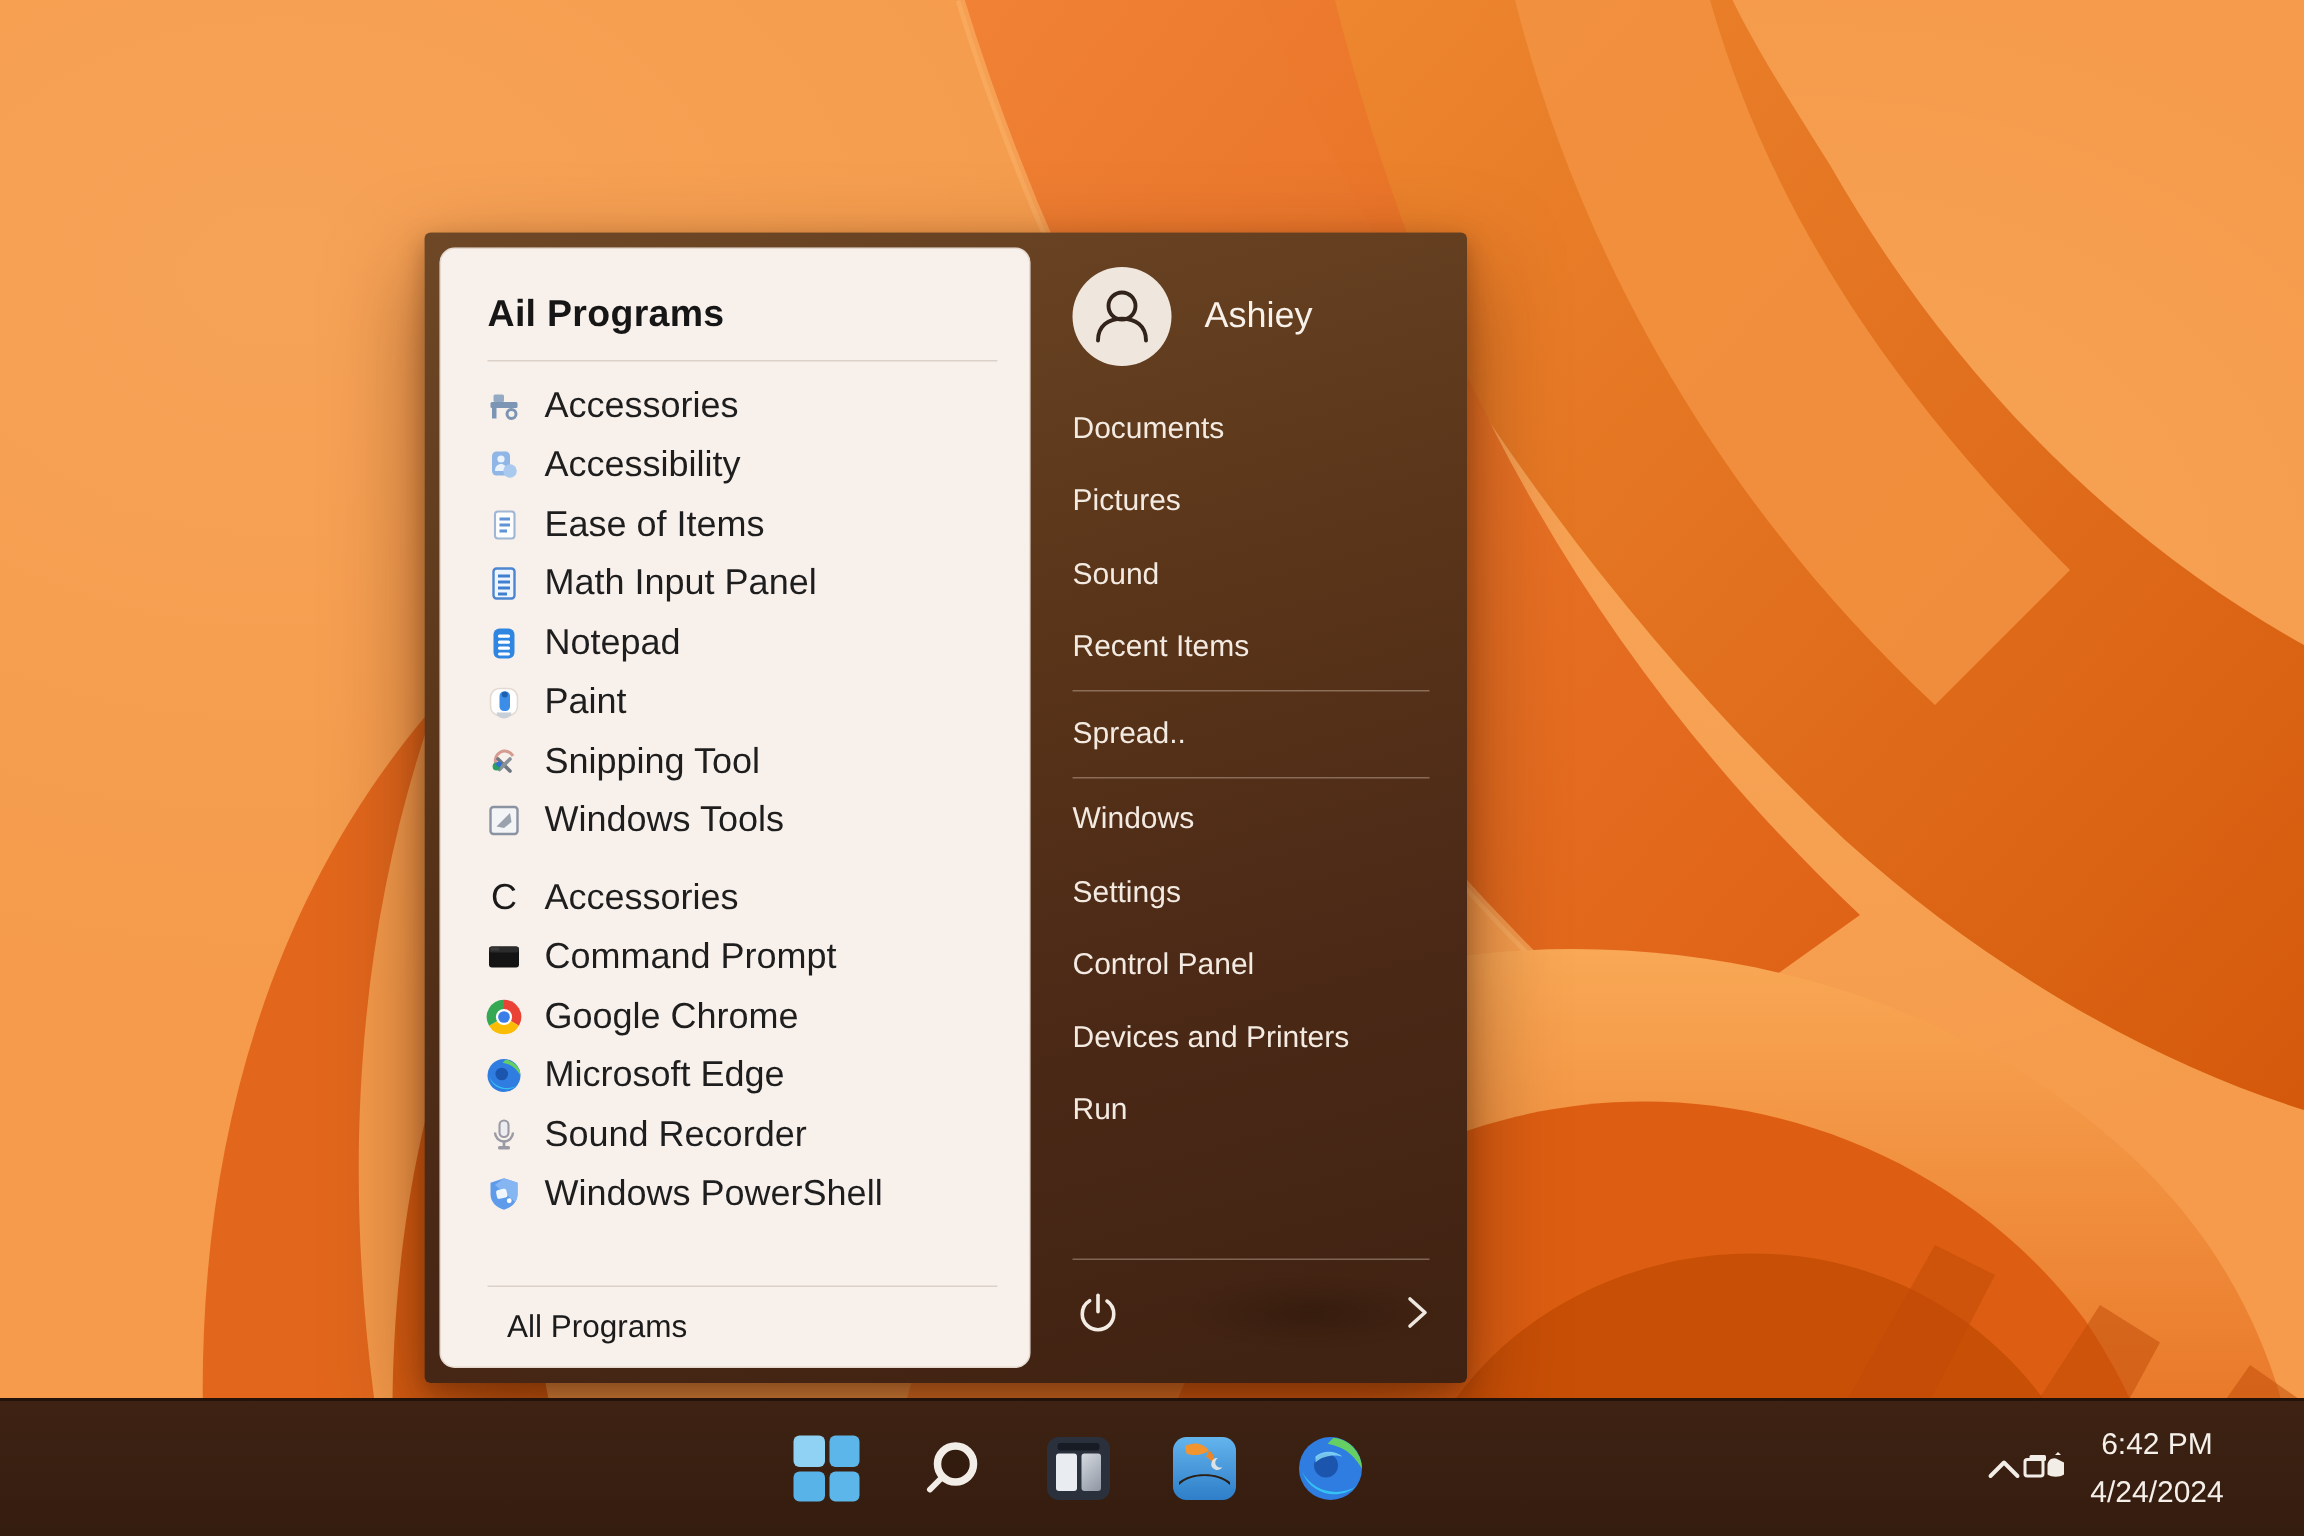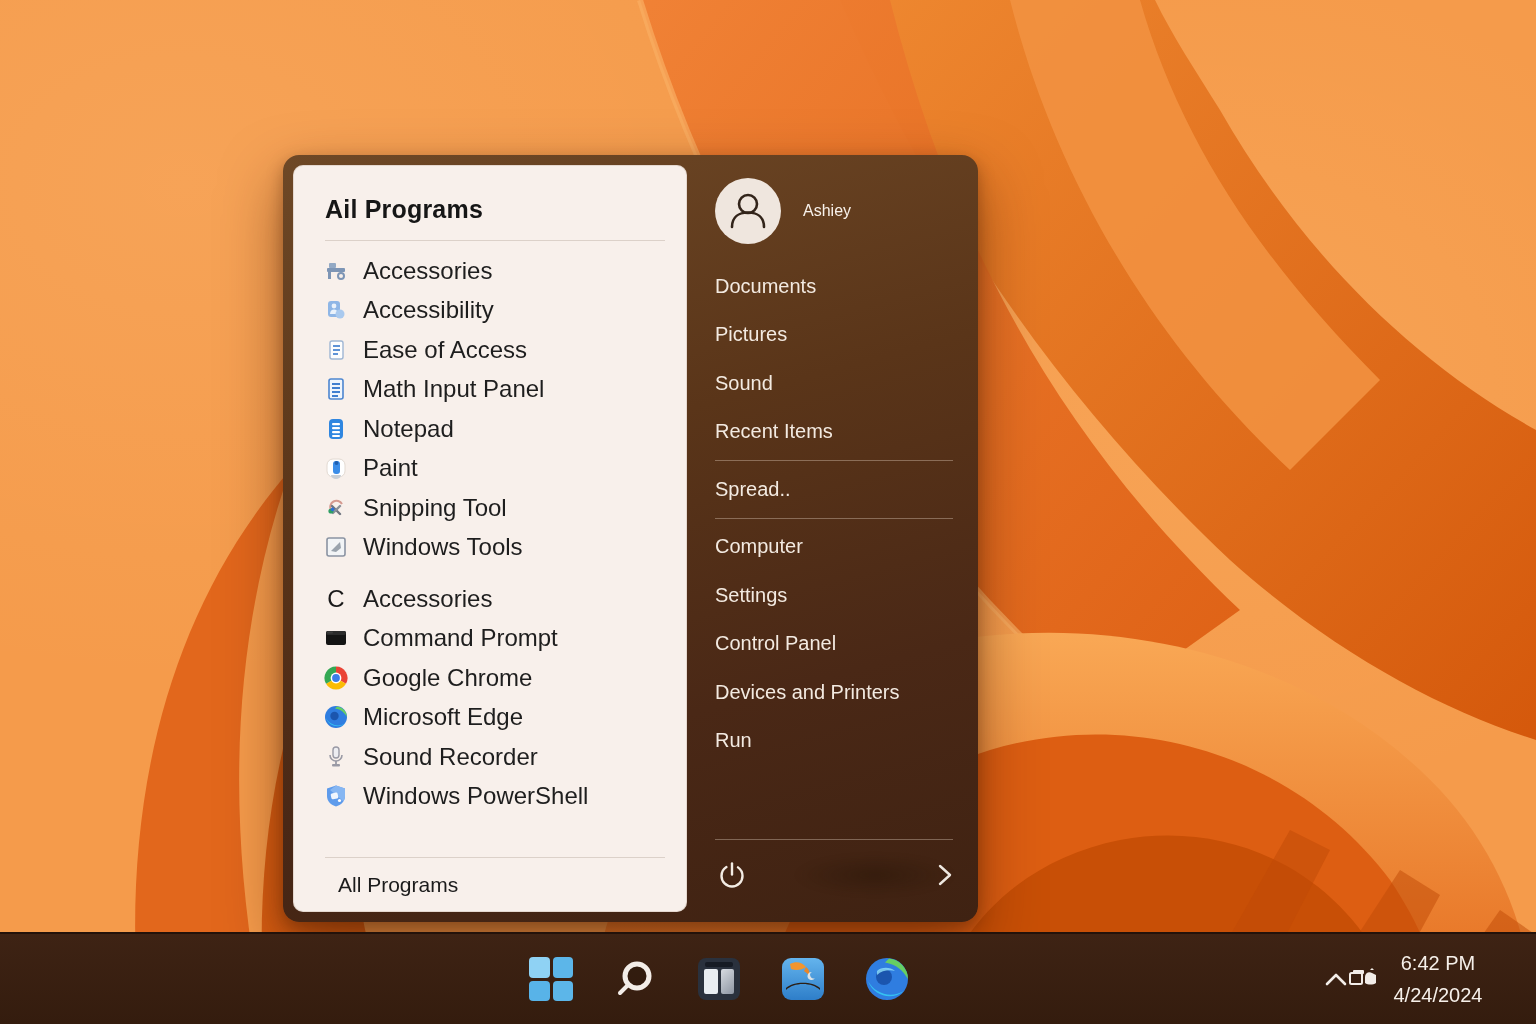--- a/index.html
+++ b/index.html
@@ -7,21 +7,21 @@
   .stage { position:relative; width:1536px; height:1024px;
     background:
       radial-gradient(900px 700px at 78% 38%, rgba(255,195,125,.22), transparent 60%),
       radial-gradient(1200px 900px at 12% 18%, rgba(255,205,150,.16), transparent 55%),
       #F59B4B;
   }
   .wallpaper-svg { position:absolute; inset:0; width:100%; height:100%; }
 
   
   .menu-window { position:absolute; left:283px; top:155px; width:695px; height:767px;
-    border-radius:16px; padding:10px;
+    border-radius:4px; padding:10px;
     background:linear-gradient(165deg,#6e4826 0%, #5a3519 38%, #4a2816 70%, #3f2212 100%);
     box-shadow:0 26px 60px rgba(70,25,0,.5), 0 6px 16px rgba(70,25,0,.35);
     display:grid; grid-template-columns:394px 1fr; }
 
   
   .left-panel { background:#F8F0EB; border-radius:10px; height:747px;
     display:flex; flex-direction:column; box-shadow:inset 0 0 0 1px rgba(120,80,50,.15); }
   .lp-header { padding:30px 32px 0 32px; font-size:25px; font-weight:700; color:#161616; letter-spacing:.2px; }
   .lp-divider { height:1px; background:#DCD1C9; margin:16px 22px 0 32px; }
   .lp-list { padding:10px 0 0 30px; }
@@ -31,21 +31,21 @@
   .group-gap { height:12px; }
   .calc-glyph { font-size:24px; font-weight:300; color:#1a1a1a; line-height:1; }
   .lp-spacer { flex:1; }
   .lp-footer-divider { height:1px; background:#DCD1C9; margin:0 22px 0 32px; }
   .lp-footer { height:54px; display:flex; align-items:center; padding-left:45px; font-size:21px; color:#1b1b1b; }
 
   
   .right-panel { padding:13px 20px 0 28px; display:flex; flex-direction:column; position:relative; color:#F3EAE1; }
   .user-row { display:flex; align-items:center; gap:22px; height:66px; margin-bottom:18px; }
   .avatar { width:66px; height:66px; border-radius:50%; background:#EFE6DE; display:flex; align-items:center; justify-content:center; flex:none; }
-  .user-name { font-size:16px; color:#F8F1EA; }
+  .user-name { font-size:24px; color:#F8F1EA; }
   .rp-row { height:48.5px; display:flex; align-items:center; font-size:20px; color:#F3EAE1; cursor:default; white-space:nowrap; }
   .rp-divider { height:1px; background:rgba(255,238,225,.32); width:238px; margin:4px 0; }
   .rp-spacer { flex:1; }
   .power-row { height:62px; margin-bottom:6px; display:flex; align-items:center; justify-content:space-between; width:238px; position:relative; }
   .smudge { position:absolute; left:80px; top:10px; width:160px; height:42px; border-radius:50%;
     background:radial-gradient(closest-side, rgba(35,18,5,.38), rgba(35,18,5,0)); filter:blur(2px); }
 
   
   .taskbar { position:absolute; left:0; bottom:0; width:1536px; height:92px;
     background:linear-gradient(#3E2314,#341C0E); border-top:2px solid #23120a; }
@@ -134,21 +134,21 @@
 
         <div class="app-row">
           <span class="ic">
             <svg width="24" height="24" viewBox="0 0 24 24">
                 <rect x="6" y="3" width="13" height="18" rx="2" fill="#FDFDFD" stroke="#9FB6D4" stroke-width="1.4"></rect>
                 <rect x="9" y="7" width="7" height="2" fill="#5F93D6"></rect>
                 <rect x="9" y="11" width="7" height="2" fill="#5F93D6"></rect>
                 <rect x="9" y="15" width="5" height="2" fill="#5F93D6"></rect>
               </svg>
           </span>
-          <span class="lbl">Ease of Access</span>
+          <span class="lbl">Ease of Items</span>
         </div>
 
         <div class="app-row">
           <span class="ic">
             <svg width="24" height="24" viewBox="0 0 24 24">
                 <rect x="5" y="2" width="14" height="20" rx="2" fill="#EFF5FC" stroke="#4D86D0" stroke-width="1.6"></rect>
                 <rect x="8" y="6" width="8" height="2" fill="#3F7FD0"></rect>
                 <rect x="8" y="10" width="8" height="2" fill="#3F7FD0"></rect>
                 <rect x="8" y="14" width="8" height="2" fill="#3F7FD0"></rect>
                 <rect x="8" y="18" width="6" height="2" fill="#3F7FD0"></rect>
@@ -298,21 +298,21 @@
       <div class="rp-row">Pictures</div>
       <div class="rp-row">Sound</div>
       <div class="rp-row">Recent Items</div>
 
       <div class="rp-divider"></div>
 
       <div class="rp-row">Spread..</div>
 
       <div class="rp-divider"></div>
 
-      <div class="rp-row">Computer</div>
+      <div class="rp-row">Windows</div>
       <div class="rp-row">Settings</div>
       <div class="rp-row">Control Panel</div>
       <div class="rp-row">Devices and Printers</div>
       <div class="rp-row">Run</div>
 
       <div class="rp-spacer"></div>
       <div class="rp-divider"></div>
 
       <div class="power-row">
         <span class="smudge"></span>

